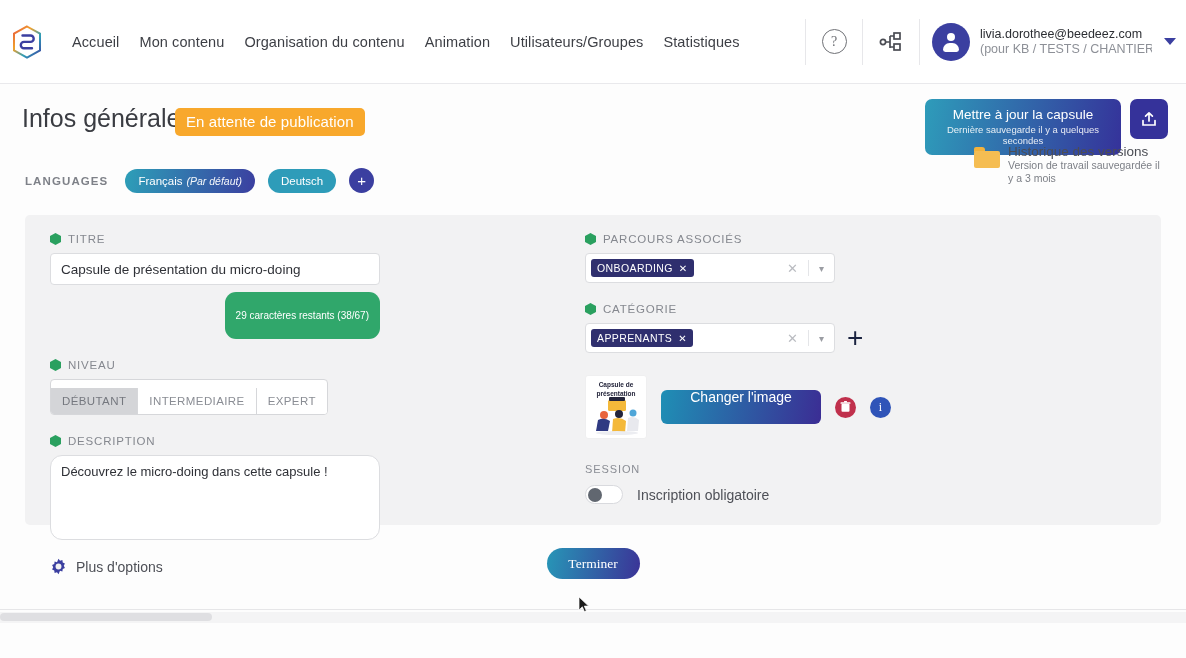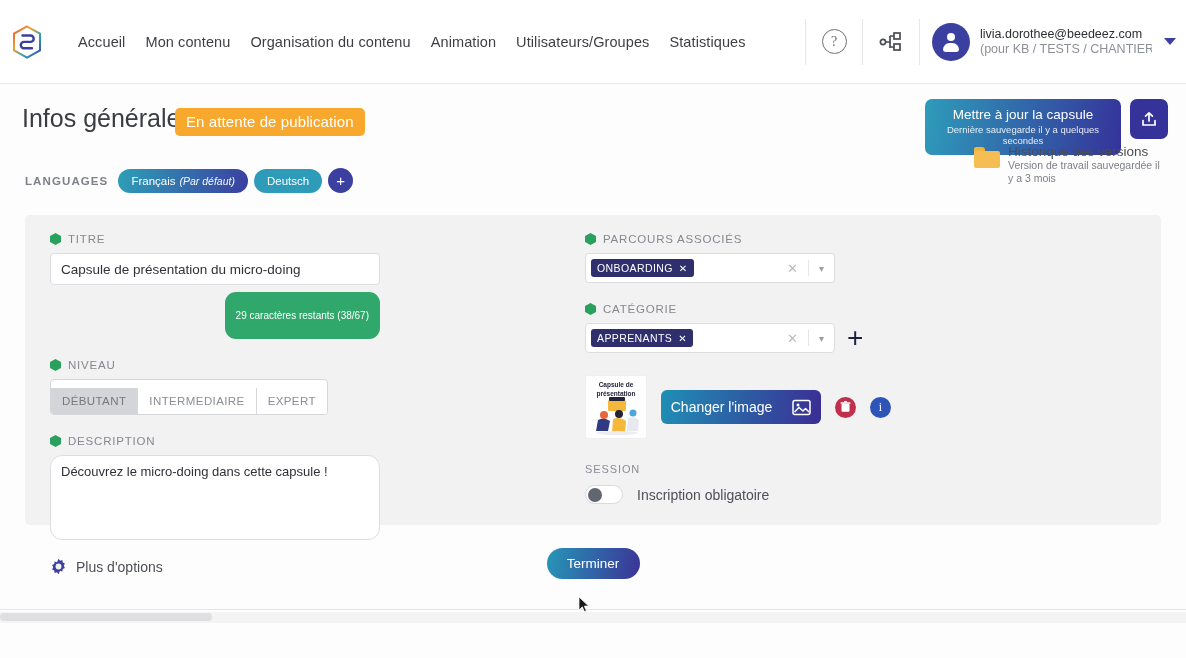--- a/index.html
+++ b/index.html
@@ -12,21 +12,21 @@
   .app { position: relative; width: 1186px; height: 658px; background:#fdfdfd; }
 
   
   .topnav {
     position: absolute; left:0; top:0; width:1186px; height:84px;
     background:#ffffff; border-bottom:1px solid #e9e9ec;
     display:flex; align-items:center;
   }
   .logo-wrap { width:46px; display:flex; justify-content:center; align-items:center; margin-left:4px; }
   .logo-hex { width:30px; height:34px; position:relative; }
-  .nav-links { display:flex; align-items:flex-start; gap:20px; margin-left:28px; }
+  .nav-links { display:flex; align-items:flex-start; gap:20px; margin-left:22px; }
   .nav-link {
     font-size:14.5px; color:#3d3f45; letter-spacing:.1px; cursor:pointer;
     white-space:nowrap;
   }
   .nav-right { margin-left:auto; display:flex; align-items:center; height:100%; }
   .nav-divider { width:1px; height:46px; background:#e7e7ea; }
   .icon-btn { width:56px; display:flex; align-items:center; justify-content:center; cursor:pointer; }
   .q-circle {
     width:25px; height:25px; border:1.6px solid #6f7176; border-radius:50%;
     color:#6f7176; font-size:14px; display:flex; align-items:center; justify-content:center;
@@ -54,21 +54,21 @@
 
   
   .page-head { position:absolute; left:0; top:84px; width:1186px; height:116px; }
   .page-title {
     position:absolute; left:22px; top:20px; font-size:25px; color:#3a3c42; font-weight:400;
   }
   .badge-pending {
     position:absolute; left:175px; top:24px; background:#f8a82c; color:#ffffff;
     border-radius:5px; padding:5px 11px 6px; font-size:15px; letter-spacing:.1px;
   }
-  .langs { position:absolute; left:25px; top:84px; display:flex; align-items:center; gap:6px; }
+  .langs { position:absolute; left:25px; top:84px; display:flex; align-items:center; gap:13px; }
   .lang-label { font-size:11.5px; letter-spacing:1.1px; color:#7e8188; font-weight:700; margin-right:4px; }
   .chip {
     border-radius:14px; color:#fff; font-size:11.5px; padding:6px 13px; cursor:pointer;
     display:flex; align-items:center; gap:4px; white-space:nowrap;
   }
   .chip-fr { background:linear-gradient(100deg,#2d9fb8 0%,#3b3fa0 100%); }
   .chip-de { background:#2e9cb9; }
   .chip-it { font-style:italic; font-size:10.5px; opacity:.95; }
   .chip-plus {
     width:25px; height:25px; border-radius:50%; background:#3b3fa0; color:#fff;
@@ -163,37 +163,38 @@
   .thumb {
     width:62px; height:64px; background:#fff; border-radius:3px; position:relative; overflow:hidden;
     flex:none; border:1px solid #efeff0;
   }
   .thumb-t1 { position:absolute; top:5px; left:0; right:0; text-align:center; font-size:6.5px; color:#23243a; font-weight:700; }
   .thumb-t2 { position:absolute; top:14px; left:0; right:0; text-align:center; font-size:6.5px; color:#23243a; font-weight:700; }
   .change-img {
     width:160px; height:34px; border-radius:6px; color:#fff; font-size:14px;
     display:flex; align-items:center; justify-content:center; gap:20px; cursor:pointer;
     background:linear-gradient(100deg,#1f8fb5 0%,#3b2d94 100%);
+    flex-direction:column;
   }
   .round-btn { width:21px; height:21px; border-radius:50%; display:flex; align-items:center;
                justify-content:center; cursor:pointer; flex:none; }
   .btn-del { background:#c0304c; }
   .btn-info { background:#2f54b8; color:#fff; font-size:12px; font-family:"Liberation Serif",serif; }
 
   .session-lbl { font-size:11px; letter-spacing:.9px; color:#8a8d94; margin-top:24px; }
   .session-row { display:flex; align-items:center; gap:14px; margin-top:10px; }
   .toggle {
     width:38px; height:19px; border-radius:10px; background:#fff; border:1px solid #d9dade;
     position:relative; cursor:pointer; flex:none;
   }
   .toggle-knob { position:absolute; left:2px; top:2px; width:14px; height:14px; border-radius:50%; background:#616770; }
   .session-txt { font-size:14px; color:#4e5057; }
 
   
-  .finish-wrap { position:absolute; left:0; top:548px; width:1186px; display:flex; justify-content:center; }
+  .finish-wrap { position:absolute; left:0; top:548px; width:1186px; display:flex; justify-content:center;font-family:Liberation Serif, serif; }
   .finish-btn {
     width:93px; height:31px; border-radius:16px; color:#fff; font-size:13.5px;
     display:flex; align-items:center; justify-content:center; cursor:pointer;
     background:linear-gradient(100deg,#2796b7 0%,#3b3397 100%);
   }
   .hr-bottom { position:absolute; left:0; top:609px; width:1186px; height:1px; background:#e6e6e8; }
   .scroll-track { position:absolute; left:0; top:612px; width:1186px; height:11px; background:#f4f4f5; }
   .scroll-thumb { position:absolute; left:0; top:613px; width:212px; height:8px; background:#dfdfe2; border-radius:4px; }
   .cursor { position:absolute; left:578px; top:596px; width:12px; height:18px; }
 </style>

